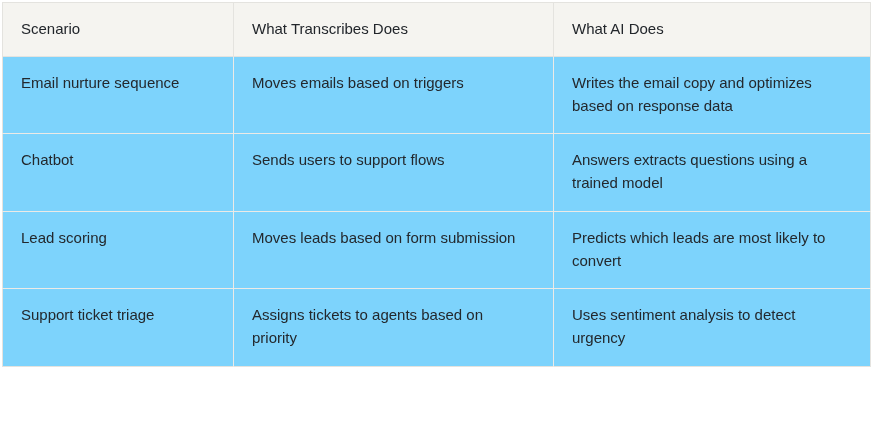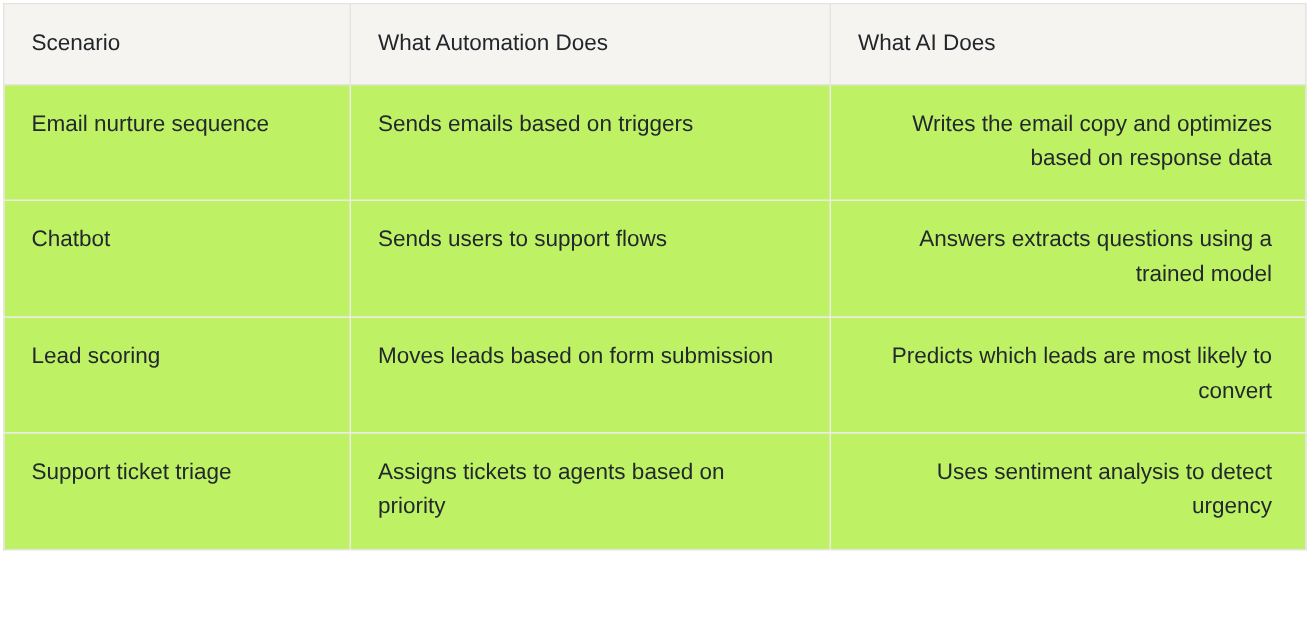--- a/index.html
+++ b/index.html
@@ -42,58 +42,58 @@
     color: #22262b;
     padding: 15px 18px 15px 18px;
     border-right: 1px solid #e4e3df;
     border-bottom: 1px solid #e4e3df;
     vertical-align: top;
     white-space: nowrap;
     margin-left: 32px;
   }
   thead th:last-child { border-right: none; }
 
-  tbody tr { background: #bef264; }
+  tbody tr { background: #7dd3fc; }
 
   tbody td {
     text-align: left;
     font-weight: 400;
     font-size: 15px;
     line-height: 1.55;
     color: #23282d;
     padding: 14px 22px 16px 18px;
     border-right: 1px solid #eceae6;
     border-bottom: 1px solid #eceae6;
     vertical-align: top;
     height: 72px;
   }
-  tbody td:last-child { border-right: none; text-align: right; }
+  tbody td:last-child { border-right: none; }
   tbody tr:last-child td { border-bottom: none; }
 </style>
 </head>
 <body>
 
 <div class="table-wrap">
   <table class="comparison-table">
     <colgroup>
       <col class="c1">
       <col class="c2">
       <col class="c3">
     </colgroup>
     <thead>
       <tr>
         <th>Scenario</th>
-        <th>What Automation Does</th>
+        <th>What Transcribes Does</th>
         <th>What AI Does</th>
       </tr>
     </thead>
     <tbody>
       <tr>
         <td>Email nurture sequence</td>
-        <td>Sends emails based on triggers</td>
+        <td>Moves emails based on triggers</td>
         <td>Writes the email copy and optimizes based on response data</td>
       </tr>
       <tr>
         <td>Chatbot</td>
         <td>Sends users to support flows</td>
         <td>Answers extracts questions using a trained model</td>
       </tr>
       <tr>
         <td>Lead scoring</td>
         <td>Moves leads based on form submission</td>

